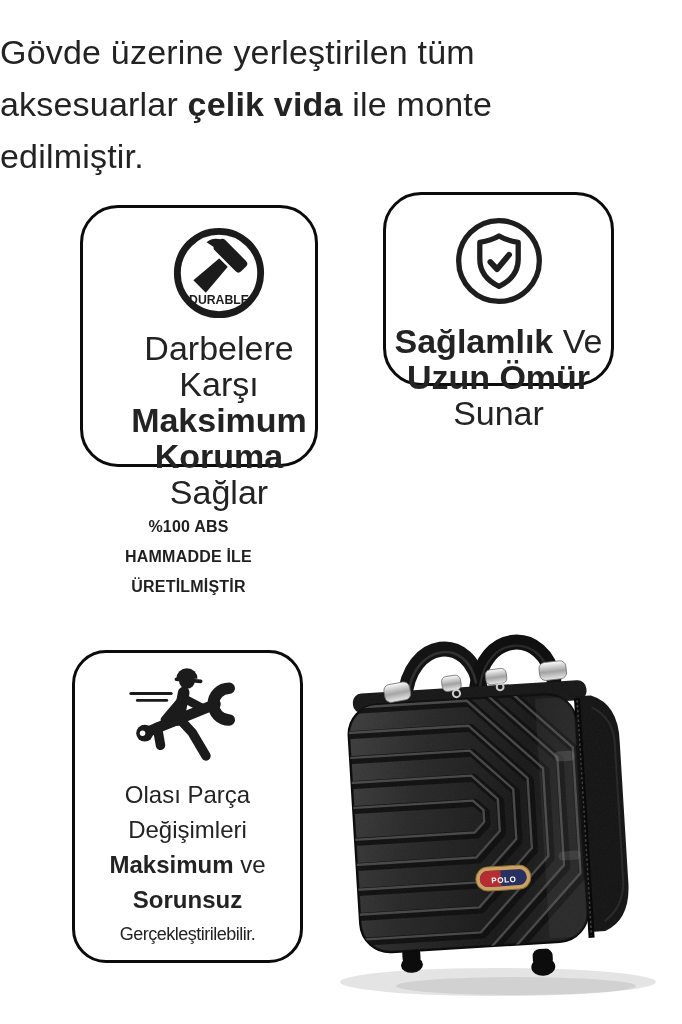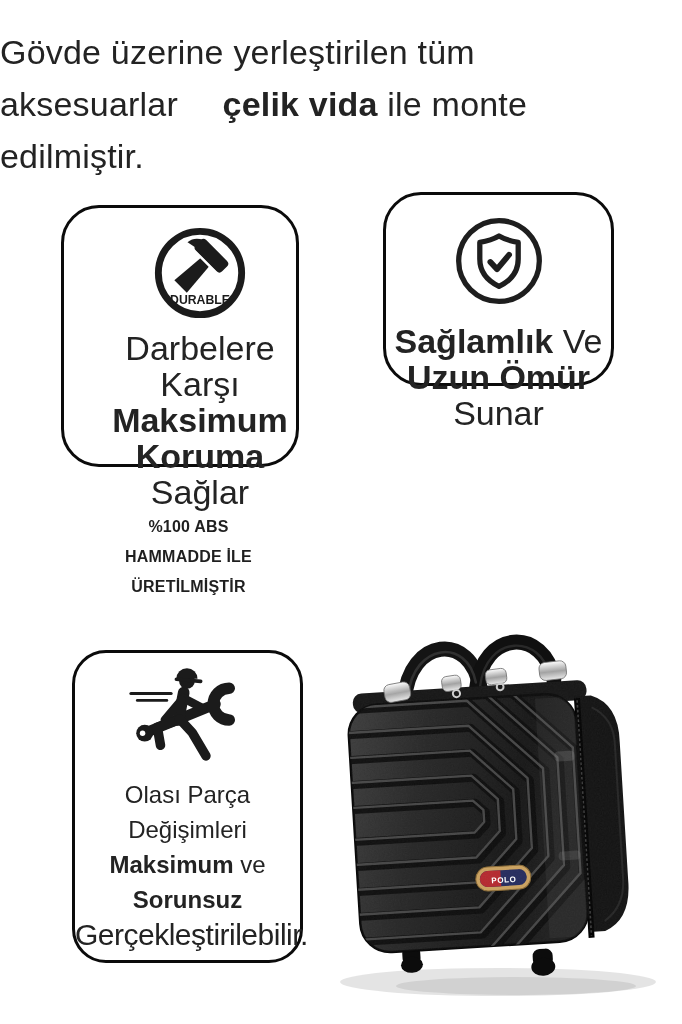--- a/index.html
+++ b/index.html
@@ -8,39 +8,39 @@
     overflow:hidden;margin:0 auto;
     font-family:"Liberation Sans","DejaVu Sans",sans-serif;
     color:#232323;
   }
   
   .heading{
     position:absolute;top:26px;left:0;width:682px;
     font-size:34px;line-height:52px;font-weight:400;
     color:#232323;letter-spacing:0.2px;
   }
-  .heading b{font-weight:700;margin-left:35px;}
+  .heading b{font-weight:700;}
   
   .card{
     position:absolute;background:#ffffff;border:3px solid #0b0b0b;
     border-radius:38px;text-align:center;box-sizing:border-box;
   }
-  #card-durability{left:61px;top:205px;width:238px;height:262px;padding-left:40px;}
+  #card-durability{left:80px;top:205px;width:238px;height:262px;padding-left:40px;}
   #card-longevity{left:383px;top:192px;width:231px;height:194px;}
   #card-service{left:72px;top:650px;width:231px;height:313px;border-radius:34px;}
   .card .icon-wrap{display:flex;justify-content:center;}
   #card-durability .icon-wrap{margin-top:16px;}
   #card-longevity .icon-wrap{margin-top:18px;}
   #card-service .icon-wrap{margin-top:12px;}
   .card-text{font-size:34px;line-height:36px;color:#232323;}
   #card-durability .card-text{margin-top:8px;}
   #card-longevity .card-text{margin-top:14px;}
   .card-text b{font-weight:700;}
   #card-service .card-text{font-size:24px;line-height:35px;}
-  #card-service .tight{font-size:30px;letter-spacing:-0.5px;}
+  #card-service .tight{font-size:18px;letter-spacing:-0.5px;}
   
   .material-note{
     position:absolute;left:62px;top:512px;width:253px;text-align:center;
     font-size:16px;line-height:30px;font-weight:700;color:#1f1f1f;letter-spacing:0.2px;
   }
   
   .product{position:absolute;left:326px;top:606px;width:352px;height:412px;}
 </style>
 </head>
 <body>

